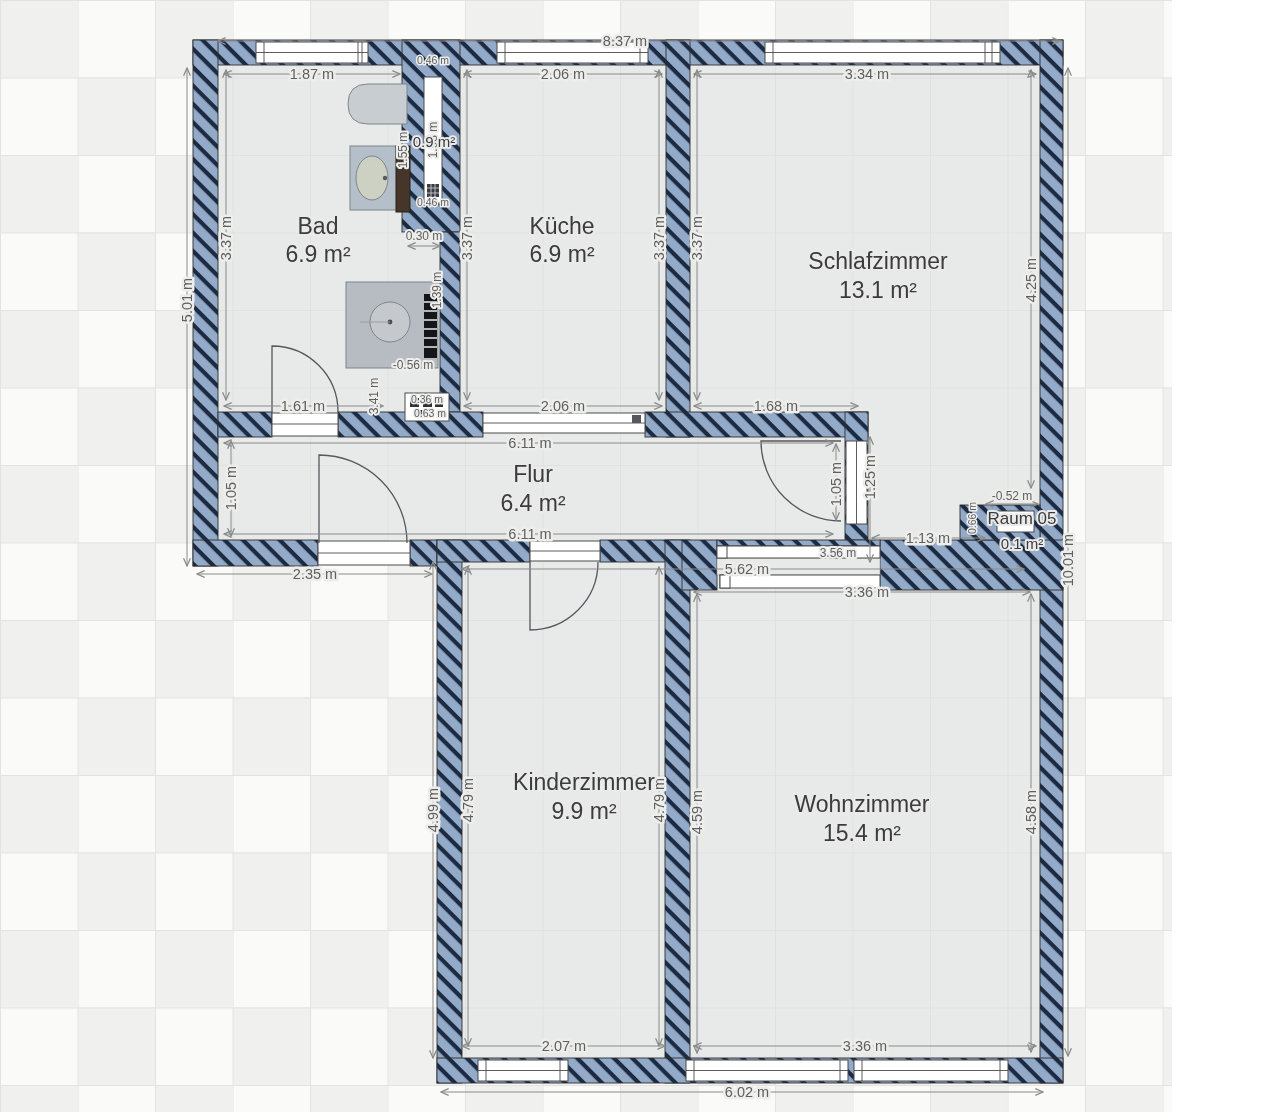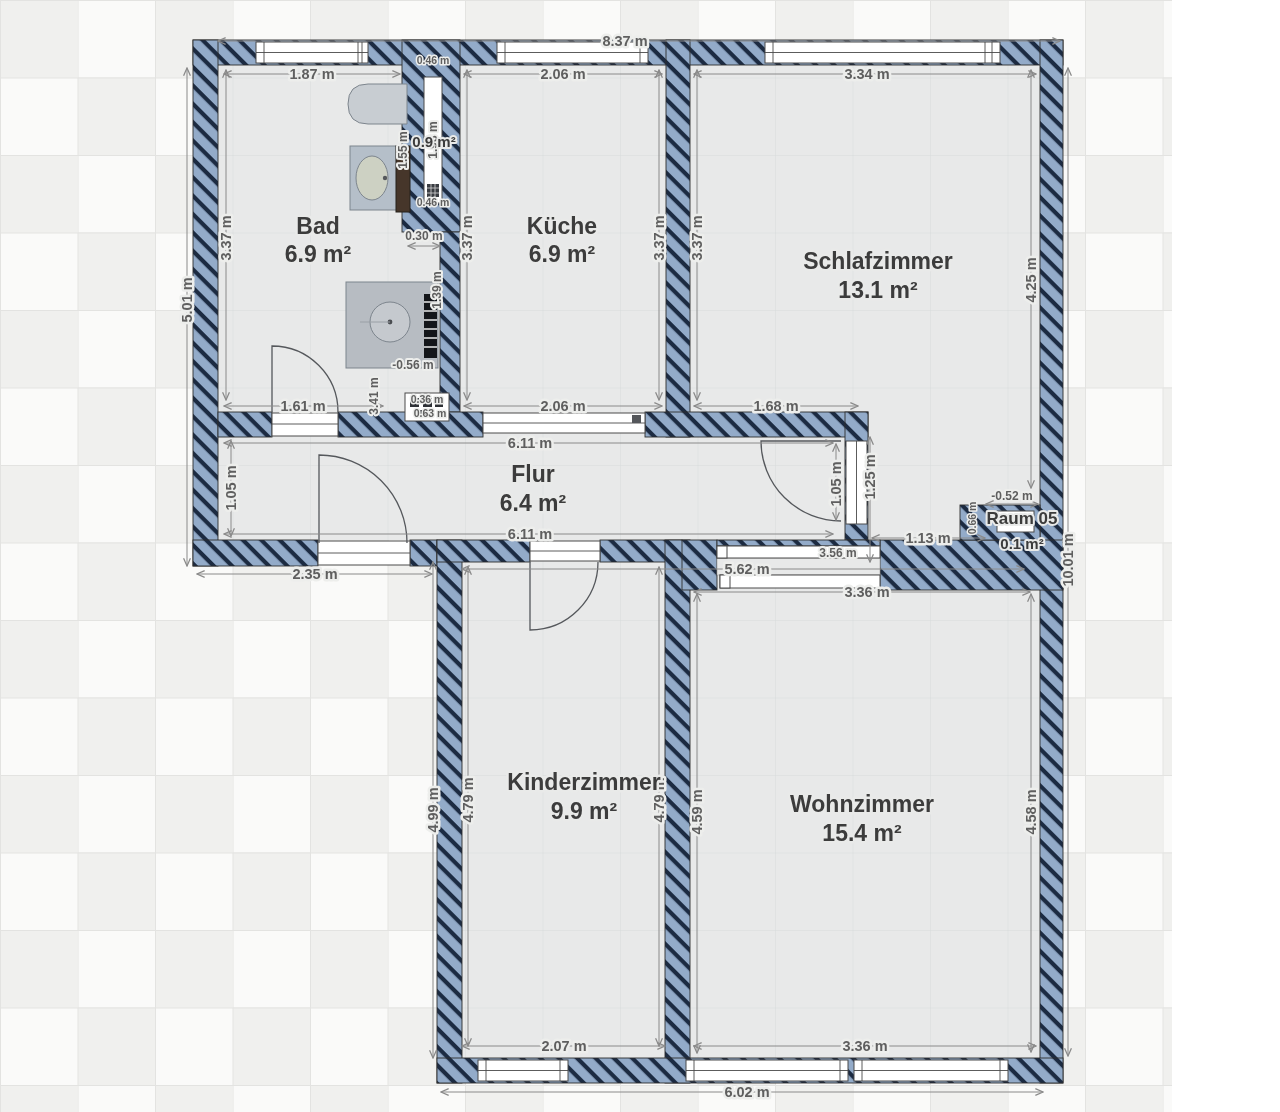--- a/index.html
+++ b/index.html
@@ -4,21 +4,20 @@
 <style>
   html,body{margin:0;padding:0;}
   .stage{
     position:relative;width:1172px;height:1112px;overflow:hidden;
     background-color:#f2f2f0;
     background-image:
       linear-gradient(#e3e3e1 1px, transparent 1px),
       linear-gradient(90deg,#e3e3e1 1px, transparent 1px),
       repeating-conic-gradient(#fafaf9 0% 25%, #f0f0ee 0% 50%);
     background-size:77.5px 77.5px,77.5px 77.5px,155px 155px;
-    font-weight:bold;
   }
   svg{position:absolute;left:0;top:0;}
   text{font-family:"Liberation Sans", sans-serif;}
   .dim{font-size:14.5px;fill:#5f5f5f;paint-order:stroke;stroke:#edeeec;stroke-width:5px;stroke-linejoin:round;text-anchor:middle;}
   .dim.sm{font-size:12px;stroke-width:4px;}
   .dim.xs{font-size:10.5px;stroke-width:3px;}
   .roomlabel{font-size:23px;fill:#3c3c3c;paint-order:stroke;stroke:#e9eae9;stroke-width:5px;stroke-linejoin:round;text-anchor:middle;}
   .roomlabel.sm{font-size:17px;stroke-width:4px;}
   .roomlabel.sm2{font-size:15px;stroke-width:4px;}
   .dimline{stroke:#8a8a8a;stroke-width:1;fill:none;}

